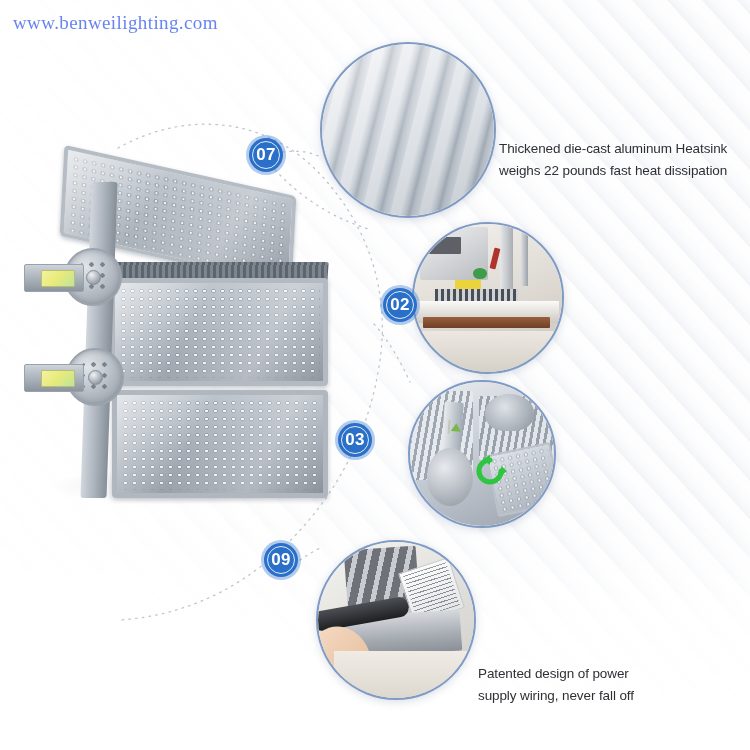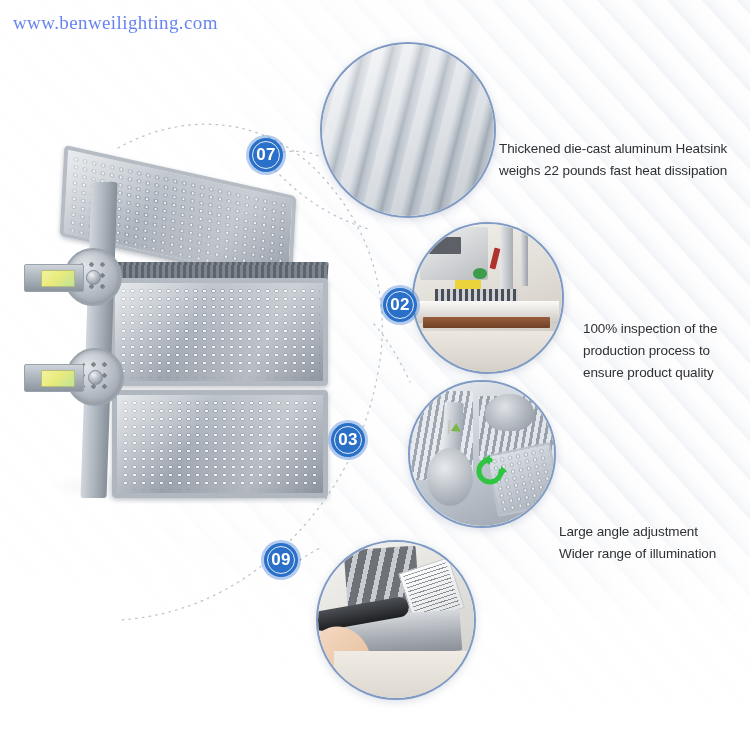--- a/index.html
+++ b/index.html
@@ -323,21 +323,21 @@
   .badge::after {
     content: "";
     position: absolute;
     inset: 3px;
     border-radius: 50%;
     border: 1.6px solid rgba(255,255,255,0.85);
     pointer-events: none;
   }
   .b1 { left: 249px; top: 138px; }
   .b2 { left: 355px; top: 288px; margin-left: 28px; }
-  .b3 { left: 331px; top: 423px; text-align: center; }
+  .b3 { left: 338px; top: 423px; text-align: center; }
   .b4 { left: 264px; top: 543px; }
 
   
   .caption {
     position: absolute;
     font-family: "Liberation Sans", sans-serif;
     font-size: 13.5px;
     line-height: 1.62;
     color: #2e3034;
     white-space: pre-line;
@@ -471,19 +471,16 @@
     </div>
   </div>
 
   <div class="badge b1">07</div>
   <div class="badge b2">02</div>
   <div class="badge b3">03</div>
   <div class="badge b4">09</div>
 
   <div class="caption t1">Thickened die-cast aluminum Heatsink
 weighs 22 pounds fast  heat dissipation</div>
-  <div class="caption t2">100% inspection of  the
-production process  to
-ensure product quality</div>
-  <div class="caption t3">Large angle adjustment
-Wider range of illumination</div>
+  <div class="caption t4">Patented design of power
+supply wiring, never fall off</div>
 
 </div>
 
 </body></html>

